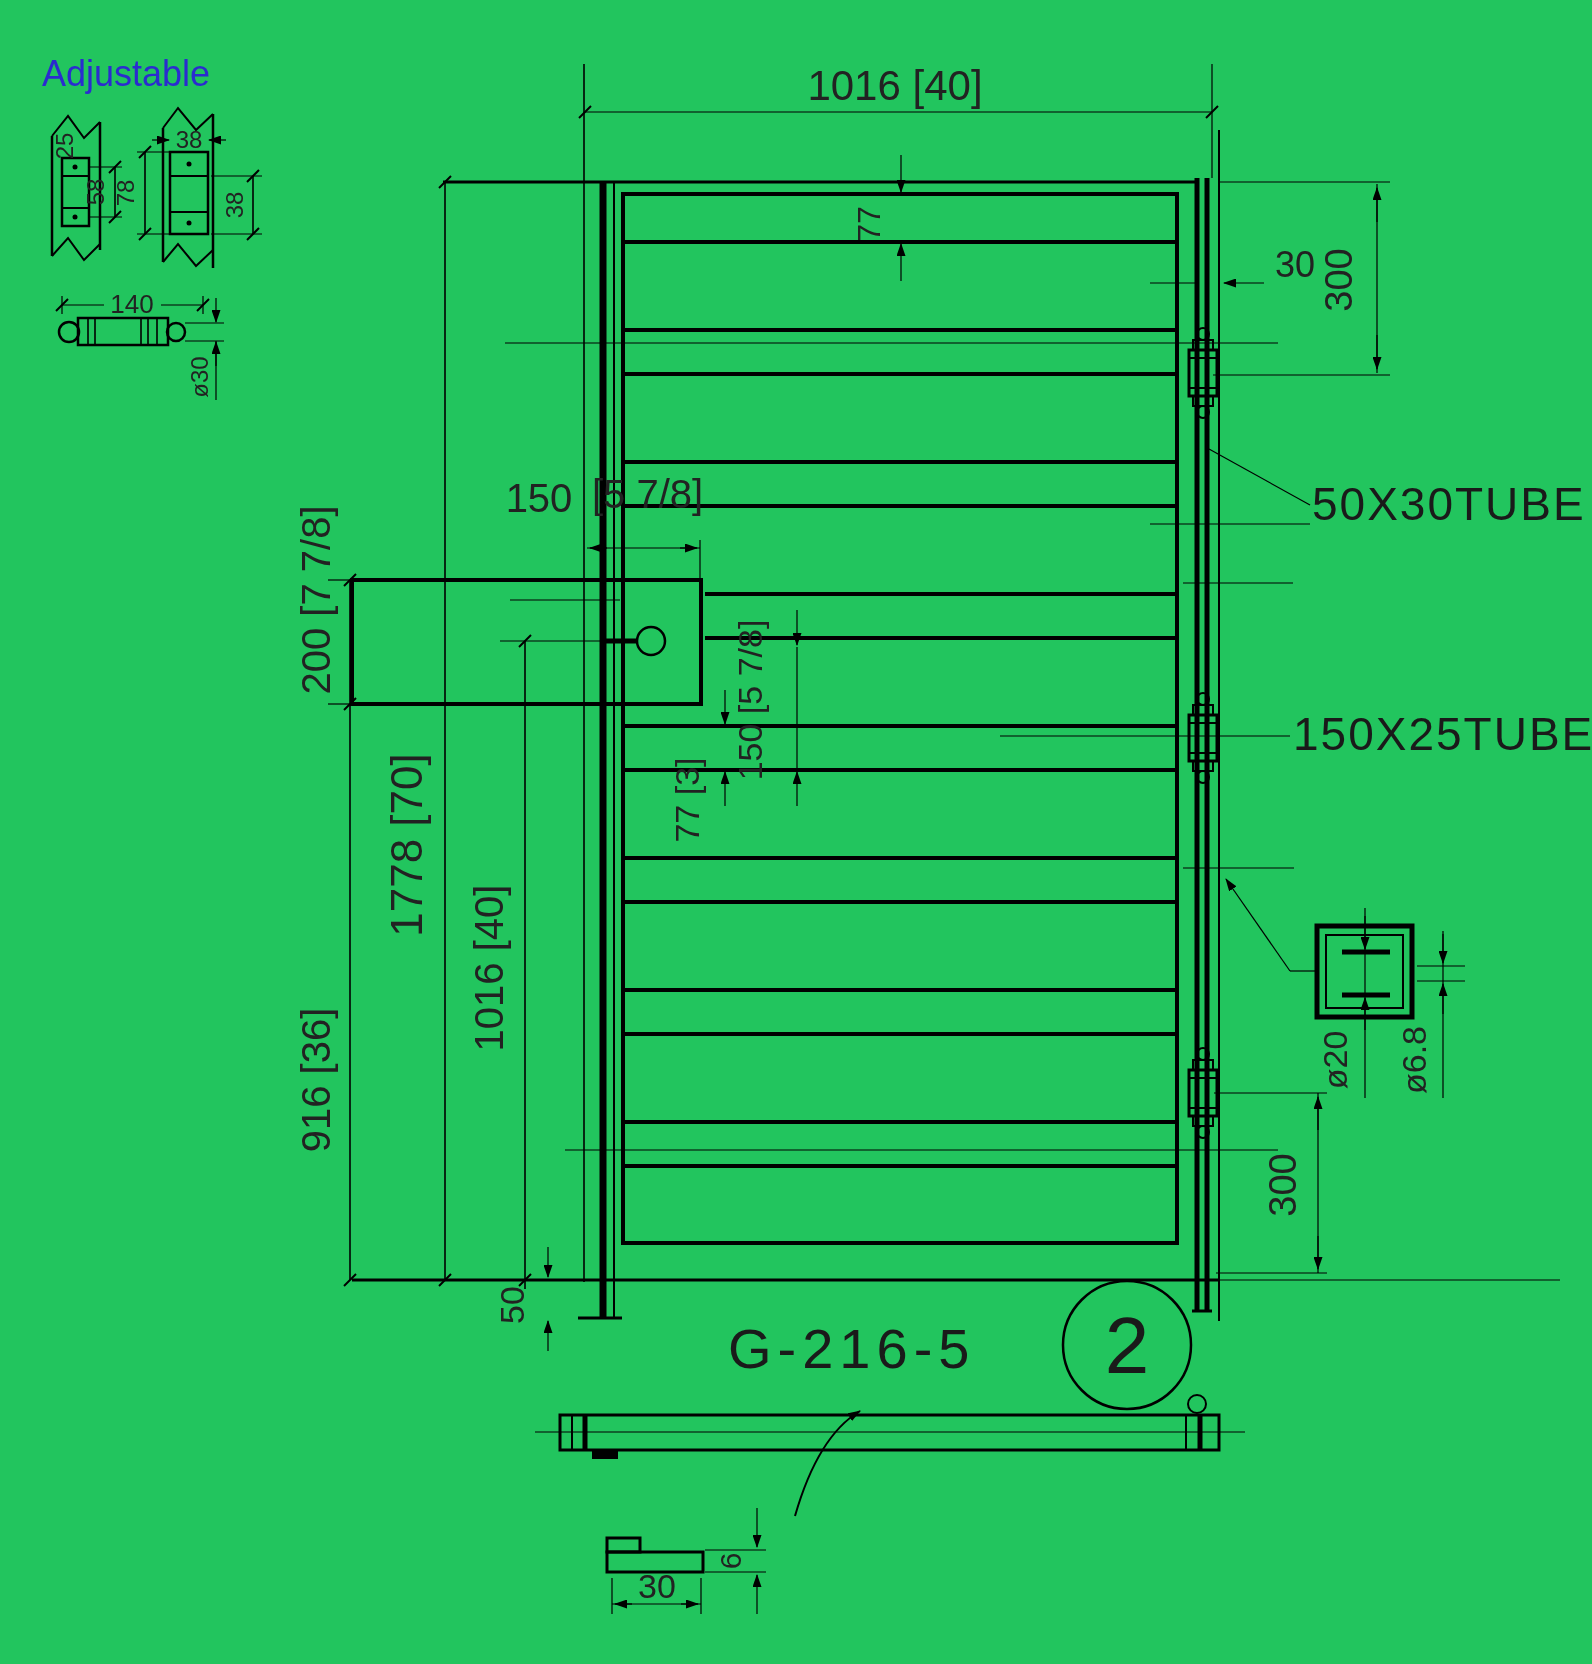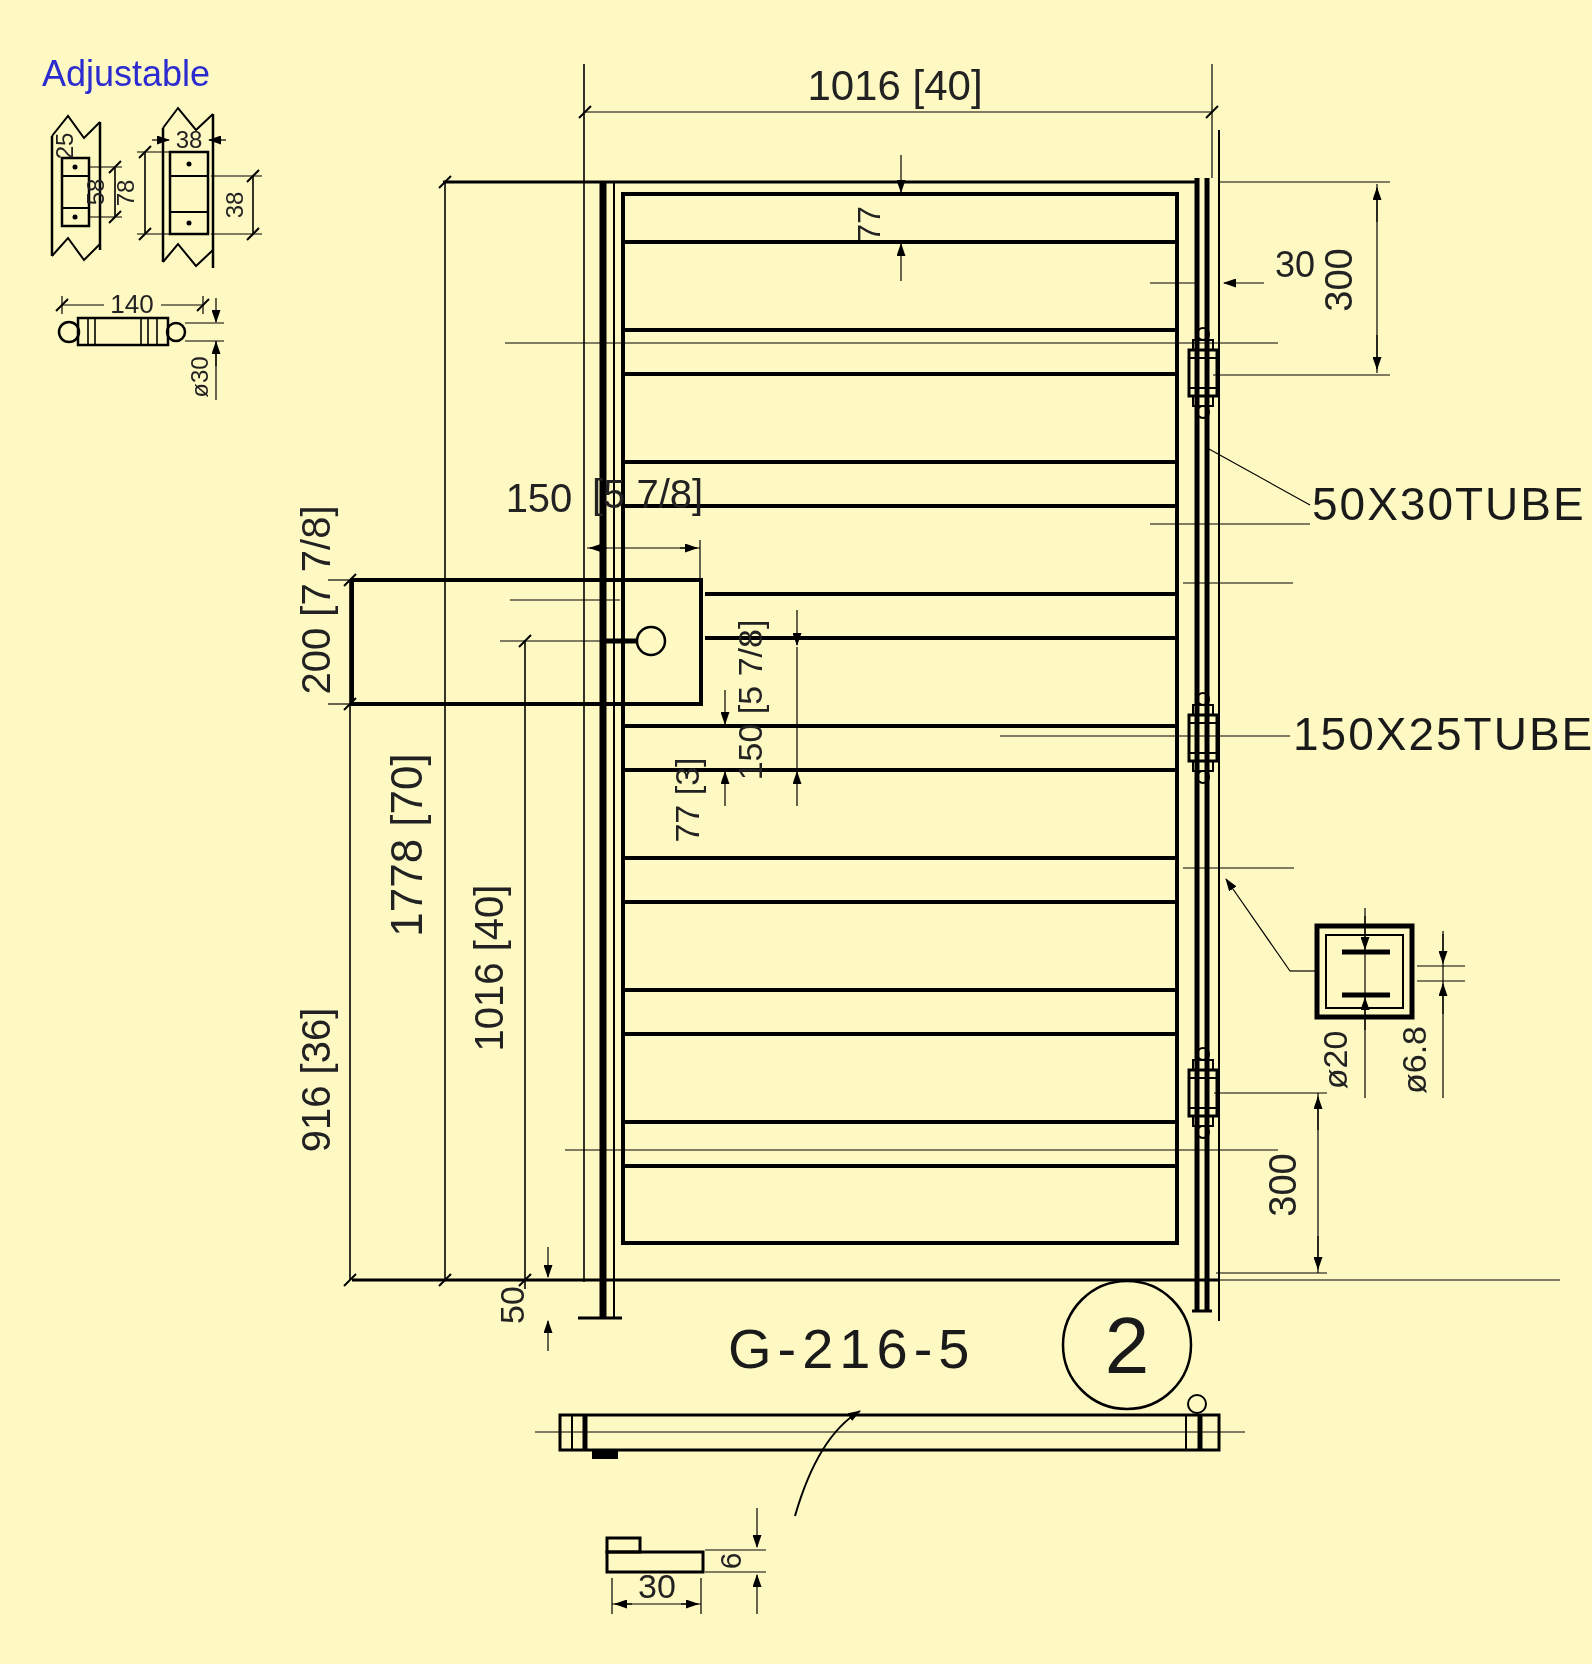--- a/index.html
+++ b/index.html
@@ -1,16 +1,16 @@
 <!DOCTYPE html>
 <html><head>
 <meta charset="utf-8">
 <style>
   html,body{margin:0;padding:0;background:#ffffff;}
-  .sheet{position:relative;width:1592px;height:1664px;background:#fef9c3;overflow:hidden;}
+  .sheet{position:relative;width:1592px;height:1664px;background:#22c55e;overflow:hidden;}
   svg{display:block;}
   .ln{stroke:#000;fill:none;}
   .w1{stroke-width:1.2;}
   .w15{stroke-width:1.6;}
   .w2{stroke-width:2;}
   .w25{stroke-width:2.5;}
   .w3{stroke-width:3;}
   .w4{stroke-width:4;}
   .w5{stroke-width:5;}
   .w7{stroke-width:7;}

